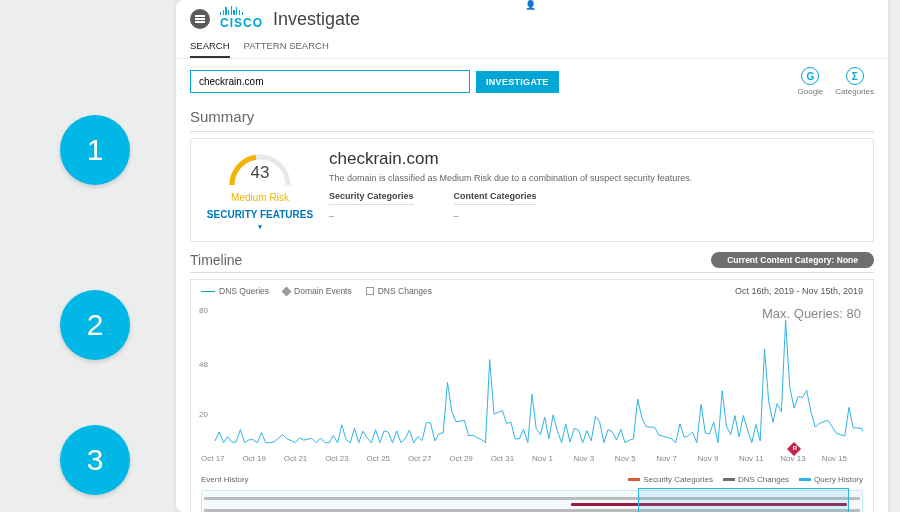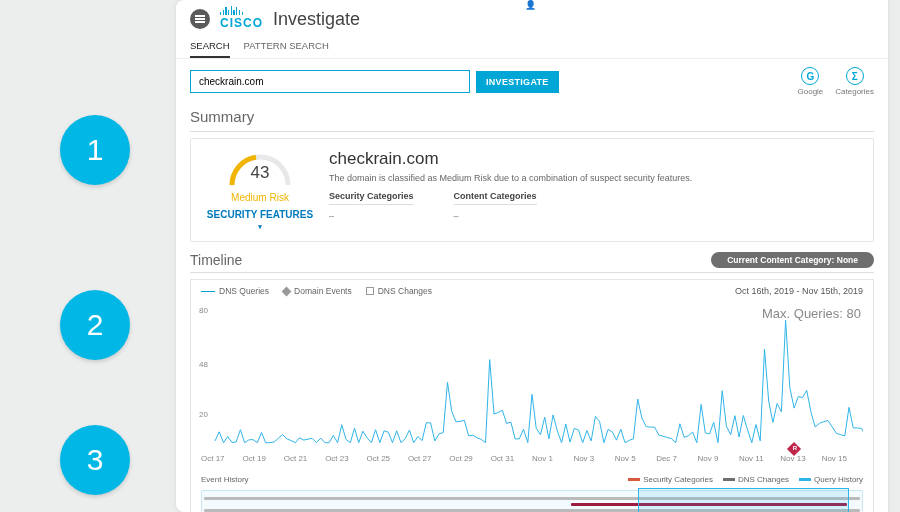--- a/index.html
+++ b/index.html
@@ -203,21 +203,21 @@
         <span>Oct 19</span>
         <span>Oct 21</span>
         <span>Oct 23</span>
         <span>Oct 25</span>
         <span>Oct 27</span>
         <span>Oct 29</span>
         <span>Oct 31</span>
         <span>Nov 1</span>
         <span>Nov 3</span>
         <span>Nov 5</span>
-        <span>Dec 7</span>
+        <span>Nov 7</span>
         <span>Nov 9</span>
         <span>Nov 11</span>
         <span>Nov 13</span>
         <span>Nov 15</span>
       </div>
 
     <div class="event-hist">
       <div class="eh-top">
         <span class="ttl">Event History</span>
         <span class="person-icon" style="left:49%; top:0">👤</span>

